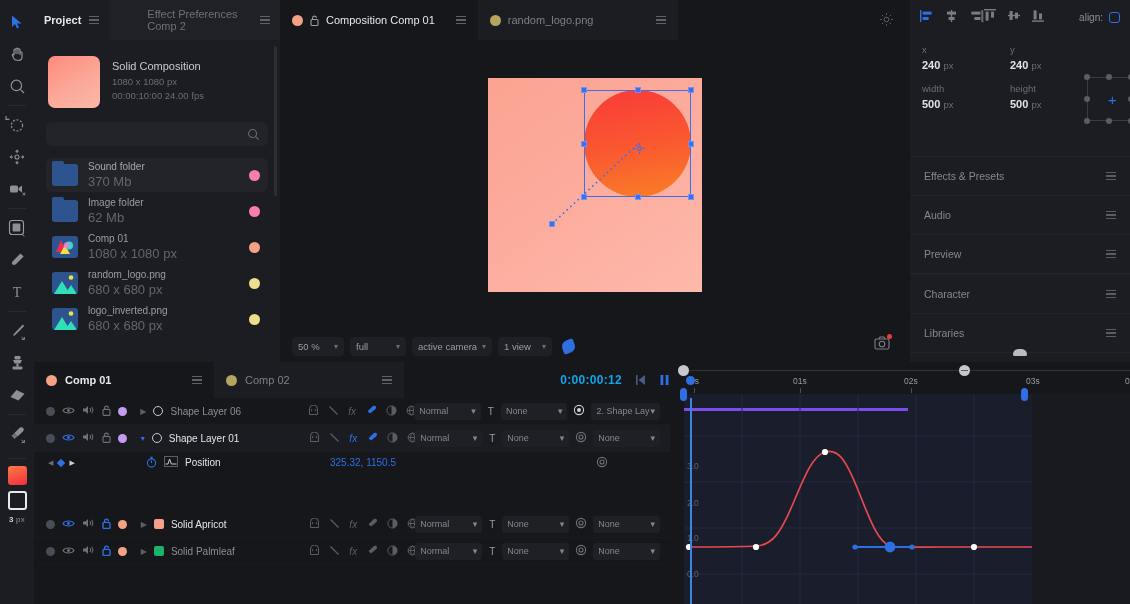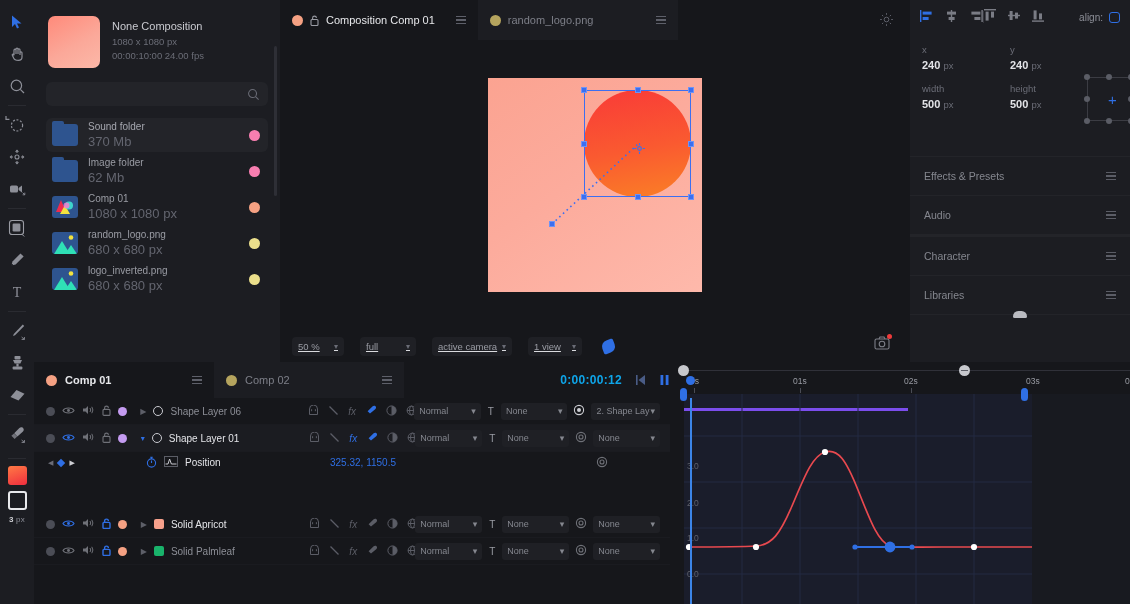--- a/index.html
+++ b/index.html
@@ -134,21 +134,21 @@
     position:absolute; left: 146px; top: 62px; width: 11px; height: 11px;
     color: #3c6ff0;
   }
   .motion-path {
     position: absolute; left: 0; top: 0; width: 214px; height: 214px;
     pointer-events:none;
   }
 
   .comp-toolbar {
     position:absolute; left: 0; bottom: 0; width: 630px; height: 32px;
-    display:flex; align-items:center; gap: 16px; padding-left: 12px; text-decoration: underline;
+    display:flex; align-items:center; gap: 6px; padding-left: 12px;
   }
   .cselect {
     height: 19px; min-width: 58px; border-radius: 4px; background: #1f2025;
     display:flex; align-items:center; justify-content: space-between;
     padding: 0 6px; font-size: 9.5px; color: #9a9ca4;
   }
   .cselect .caret { color: #6a6c76; font-size: 8px; }
   .blue-chip { width: 13px; height: 13px; border-radius: 50%;
     background: #2f6fe4; margin-left: 4px;
     transform: rotate(-20deg); border-radius: 50% 14% 50% 14%;}
@@ -371,26 +371,44 @@
     <div class="rail-div" style="margin-top:8px"></div>
     <div class="swatch-fill"></div>
     <div class="swatch-stroke"></div>
     <div class="px-label">
       <b>3</b>
       <span>px</span>
     </div>
   </div>
 
   <div class="project-panel">
+    <div class="panel-tabs">
+      <div class="ptab active">
+        <span>Project</span>
+        <span class="burger">
+            <i></i>
+            <i></i>
+            <i></i>
+          </span>
+      </div>
+      <div class="ptab dim" style="flex:1;justify-content:space-between;">
+        <span style="margin-left:28px">Effect Preferences Comp 2</span>
+        <span class="burger">
+            <i></i>
+            <i></i>
+            <i></i>
+          </span>
+      </div>
+    </div>
 
     <div class="project-body">
       <div class="main-comp">
         <div class="main-comp-thumb"></div>
         <div class="main-comp-txt">
-          <div class="main-comp-title">None Composition</div>
+          <div class="main-comp-title">Solid Composition</div>
           <div class="main-comp-sub">1080 x 1080 px</div>
           <div class="main-comp-sub">00:00:10:00 24.00 fps</div>
         </div>
       </div>
 
       <div class="proj-search">
         <input placeholder="" style="">
         <svg width="13" height="13" viewBox="0 0 14 14" fill="none" stroke="#6a6c76" stroke-width="1.1">
             <circle cx="6" cy="6" r="4.3"></circle>
             <path d="M9.2 9.2 L12.5 12.5"></path>
@@ -657,20 +675,28 @@
       <div class="accordion-sep"></div>
       <div class="acc-row">
         <span>Audio</span>
         <span class="burger">
             <i></i>
             <i></i>
             <i></i>
           </span>
       </div>
       <div class="accordion-sep"></div>
+      <div class="acc-row">
+        <span>Preview</span>
+        <span class="burger">
+            <i></i>
+            <i></i>
+            <i></i>
+          </span>
+      </div>
       <div class="accordion-sep"></div>
       <div class="accordion-sep"></div>
       <div class="acc-row">
         <span>Character</span>
         <span class="burger">
             <i></i>
             <i></i>
             <i></i>
           </span>
       </div>

